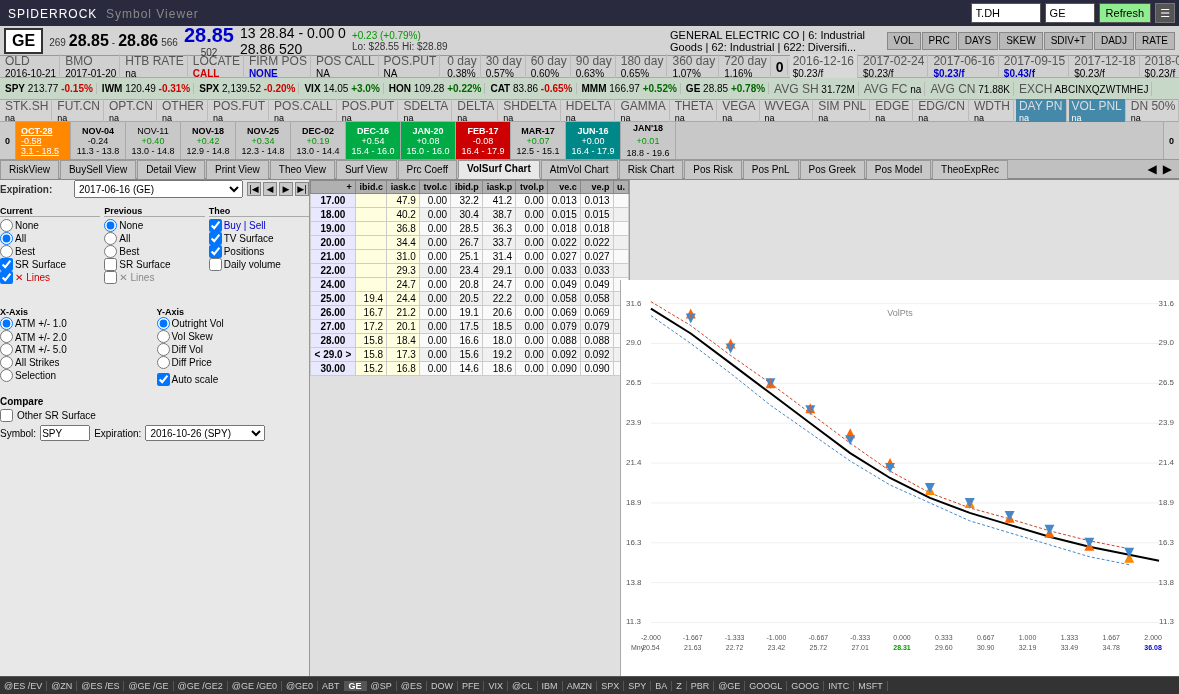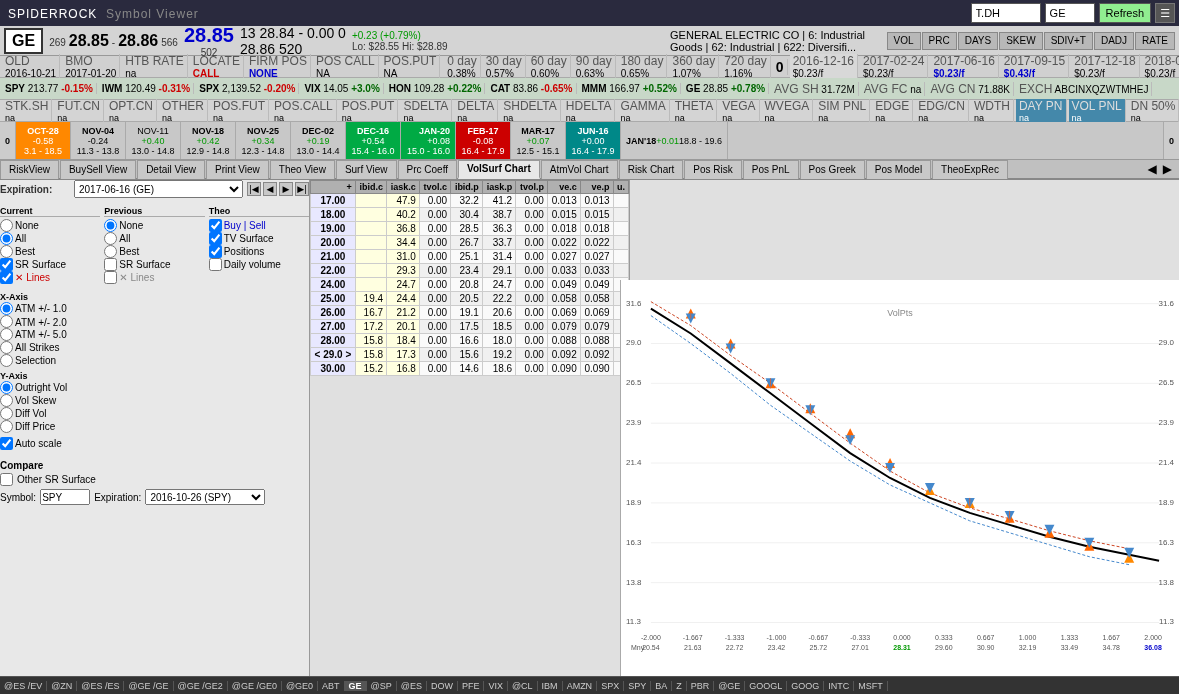--- a/index.html
+++ b/index.html
@@ -288,21 +288,21 @@
     <div class="r2cell"><span class="r2label">DN 50%</span><br><span>na</span></div>
     <div class="r2cell"><span class="r2label">DN 15%</span><br><span>na</span></div>
     <div class="r2cell"><span class="r2label">DN 8%</span><br><span>na</span></div>
     <div class="r2cell"><span class="r2label">UP 6%</span><br><span>na</span></div>
   </div>
 
   <div style="display:flex;background:#c8c8c8;height:38px;align-items:stretch;border-bottom:1px solid #999;font-size:9px;overflow:hidden;">
     <div style="width:16px;display:flex;align-items:center;justify-content:center;font-weight:bold;background:#ccc;border-right:1px solid #aaa;">0</div>
     <div style="display:flex;align-items:stretch;flex:1;overflow:hidden;">
 
-      <div style="background:#ff8800;color:#fff;display:flex;flex-direction:column;align-items:center;justify-content:center;padding:1px 5px;border-right:1px solid #aaa;min-width:55px;cursor:pointer;">
+      <div style="background:#ff8800;color:#fff;display:flex;flex-direction:column;justify-content:center;padding:1px 5px;border-right:1px solid #aaa;min-width:55px;cursor:pointer;text-decoration:underline;">
         <span style="font-weight:bold;">OCT-28</span>
         <span>-0.58</span>
         <span>3.1 - 18.5</span>
       </div>
       <div style="display:flex;flex-direction:column;align-items:center;justify-content:center;padding:1px 5px;border-right:1px solid #aaa;min-width:55px;cursor:pointer;">
         <span style="font-weight:bold;">NOV-04</span>
         <span>-0.24</span>
         <span>11.3 - 13.8</span>
       </div>
       <div style="display:flex;flex-direction:column;align-items:center;justify-content:center;padding:1px 5px;border-right:1px solid #aaa;min-width:55px;cursor:pointer;">
@@ -323,41 +323,41 @@
       <div style="display:flex;flex-direction:column;align-items:center;justify-content:center;padding:1px 5px;border-right:1px solid #aaa;min-width:55px;cursor:pointer;">
         <span style="font-weight:bold;">DEC-02</span>
         <span style="color:#009900">+0.19</span>
         <span>13.0 - 14.4</span>
       </div>
       <div style="background:#00aa44;color:#fff;display:flex;flex-direction:column;align-items:center;justify-content:center;padding:1px 5px;border-right:1px solid #aaa;min-width:55px;cursor:pointer;">
         <span style="font-weight:bold;">DEC-16</span>
         <span>+0.54</span>
         <span>15.4 - 16.0</span>
       </div>
-      <div style="background:#00aa44;color:#fff;display:flex;flex-direction:column;align-items:flex-end;justify-content:center;padding:1px 5px;border-right:1px solid #aaa;min-width:55px;cursor:pointer;">
+      <div style="background:#00aa44;color:#fff;display:flex;flex-direction:column;align-items:center;justify-content:center;padding:1px 5px;border-right:1px solid #aaa;min-width:55px;cursor:pointer;">
         <span style="font-weight:bold;">JAN-20</span>
         <span>+0.08</span>
         <span>15.0 - 16.0</span>
       </div>
       <div style="background:#cc0000;color:#fff;display:flex;flex-direction:column;align-items:center;justify-content:center;padding:1px 5px;border-right:1px solid #aaa;min-width:55px;cursor:pointer;">
         <span style="font-weight:bold;">FEB-17</span>
         <span>-0.08</span>
         <span>16.4 - 17.9</span>
       </div>
       <div style="display:flex;flex-direction:column;align-items:center;justify-content:center;padding:1px 5px;border-right:1px solid #aaa;min-width:55px;cursor:pointer;">
         <span style="font-weight:bold;">MAR-17</span>
         <span style="color:#009900">+0.07</span>
         <span>12.5 - 15.1</span>
       </div>
       <div style="background:#008888;color:#fff;display:flex;flex-direction:column;align-items:center;justify-content:center;padding:1px 5px;border-right:1px solid #aaa;min-width:55px;cursor:pointer;">
         <span style="font-weight:bold;">JUN-16</span>
         <span>+0.00</span>
         <span>16.4 - 17.9</span>
       </div>
-      <div style="display:flex;flex-direction:row;align-items:center;justify-content:space-between;padding:1px 5px;border-right:1px solid #aaa;min-width:55px;cursor:pointer;">
+      <div style="display:flex;flex-direction:column;align-items:center;justify-content:space-between;padding:1px 5px;border-right:1px solid #aaa;min-width:55px;cursor:pointer;">
         <span style="font-weight:bold;">JAN'18</span>
         <span style="color:#009900">+0.01</span>
         <span>18.8 - 19.6</span>
       </div>
     </div>
     <div style="width:16px;display:flex;align-items:center;justify-content:center;font-weight:bold;background:#ccc;border-left:1px solid #aaa;">0</div>
   </div>
 
   <div class="tab-row">
     <div class="tab-item">RiskView</div>
@@ -420,21 +420,21 @@
 
         <div>
           <div style="font-weight:bold;font-size:9px;border-bottom:1px solid #aaa;margin-bottom:2px;">Theo</div>
           <label style="display:flex;align-items:center;gap:2px;color:#0000cc;"><input type="checkbox" checked="" style=""> Buy | Sell</label>
           <label style="display:flex;align-items:center;gap:2px;"><input type="checkbox" checked="" style=""> TV Surface</label>
           <label style="display:flex;align-items:center;gap:2px;"><input type="checkbox" checked="" style=""> Positions</label>
           <label style="display:flex;align-items:center;gap:2px;"><input type="checkbox" style=""> Daily volume</label>
         </div>
       </div>
 
-      <div style="display:grid;grid-template-columns:1fr;gap:4px;margin-top:4px;font-size:10px;">
+      <div style="display:grid;grid-template-columns:1fr 1fr;gap:4px;margin-top:19px;font-size:10px;">
         <div>
           <div style="font-weight:bold;font-size:9px;">X-Axis</div>
           <label style="display:flex;align-items:center;gap:2px;"><input type="radio" name="xax" checked="" style=""> ATM +/- 1.0</label>
           <label style="display:flex;align-items:flex-end;gap:2px;"><input type="radio" name="xax" style=""> ATM +/- 2.0</label>
           <label style="display:flex;align-items:center;gap:2px;"><input type="radio" name="xax" style=""> ATM +/- 5.0</label>
           <label style="display:flex;align-items:center;gap:2px;"><input type="radio" name="xax" style=""> All Strikes</label>
           <label style="display:flex;align-items:center;gap:2px;"><input type="radio" name="xax" style=""> Selection</label>
         </div>
         <div>
           <div style="font-weight:bold;font-size:9px;">Y-Axis</div>

